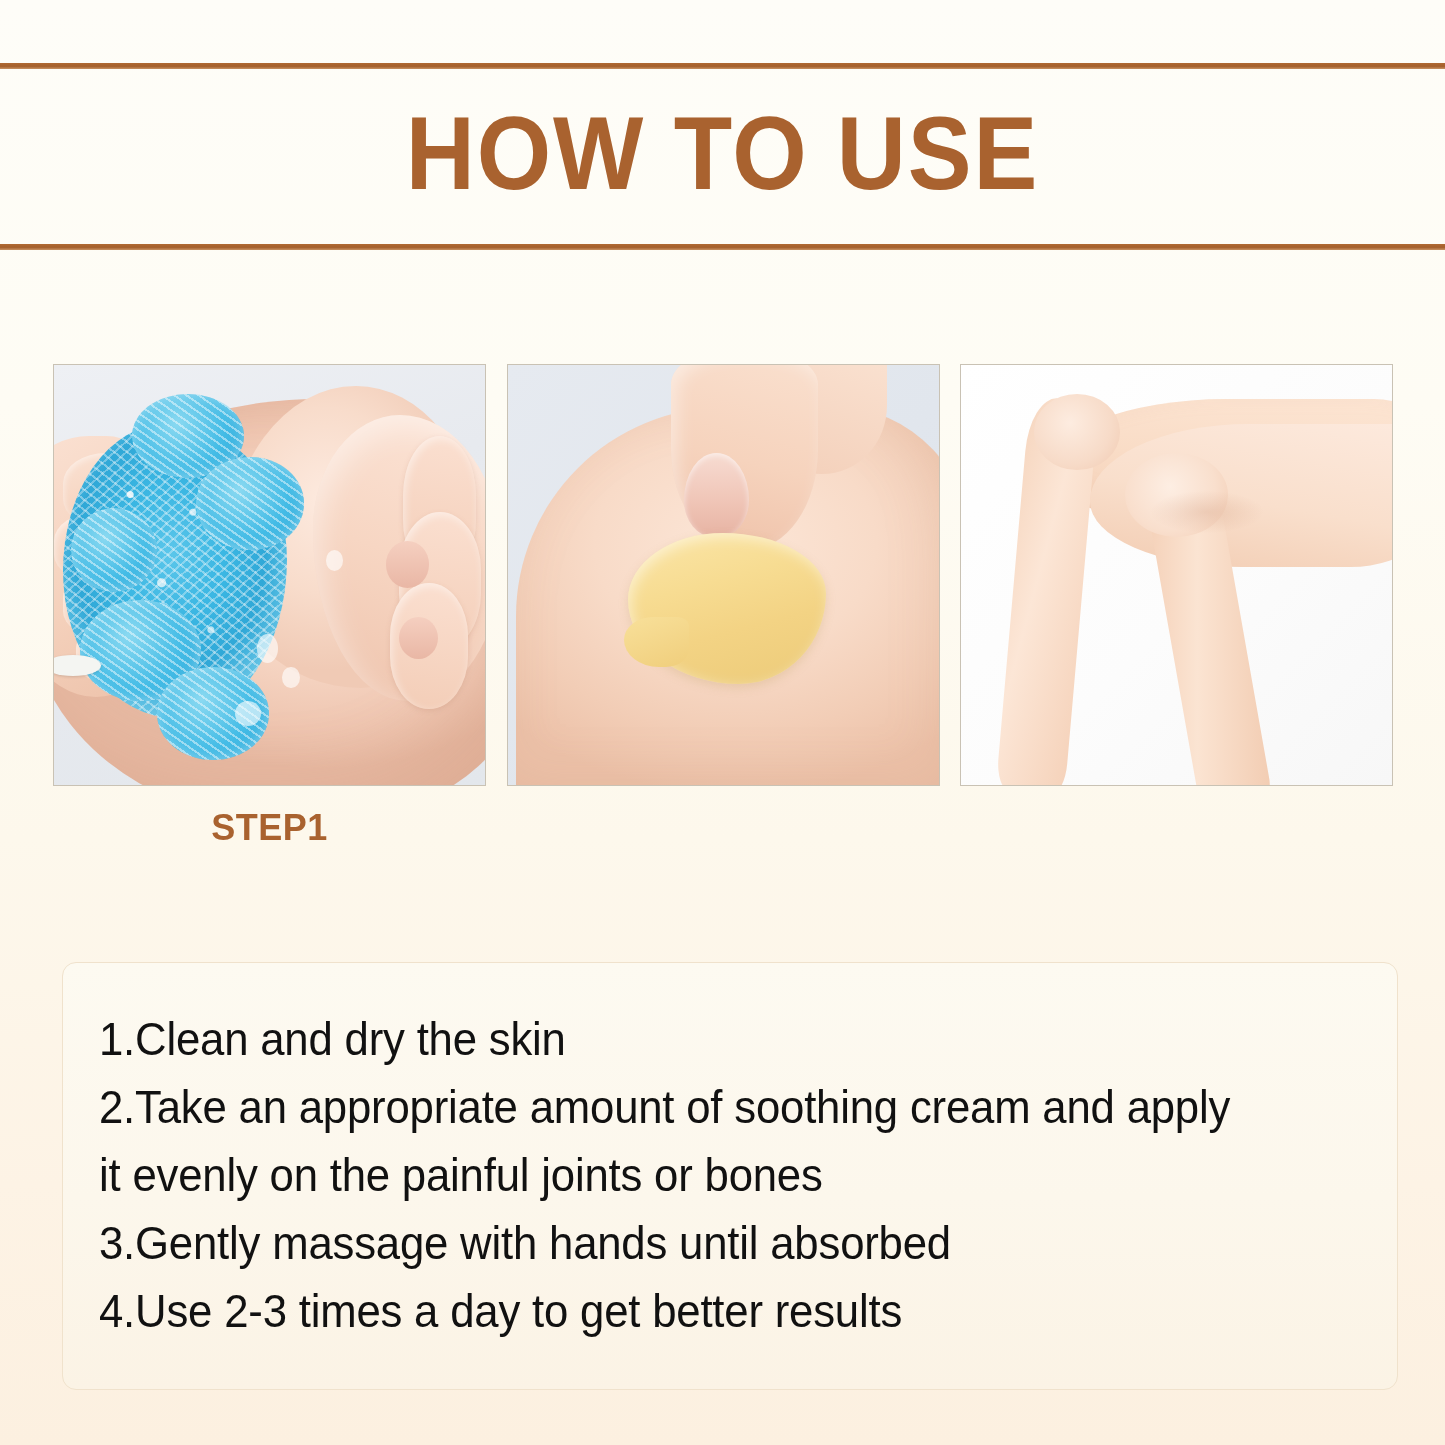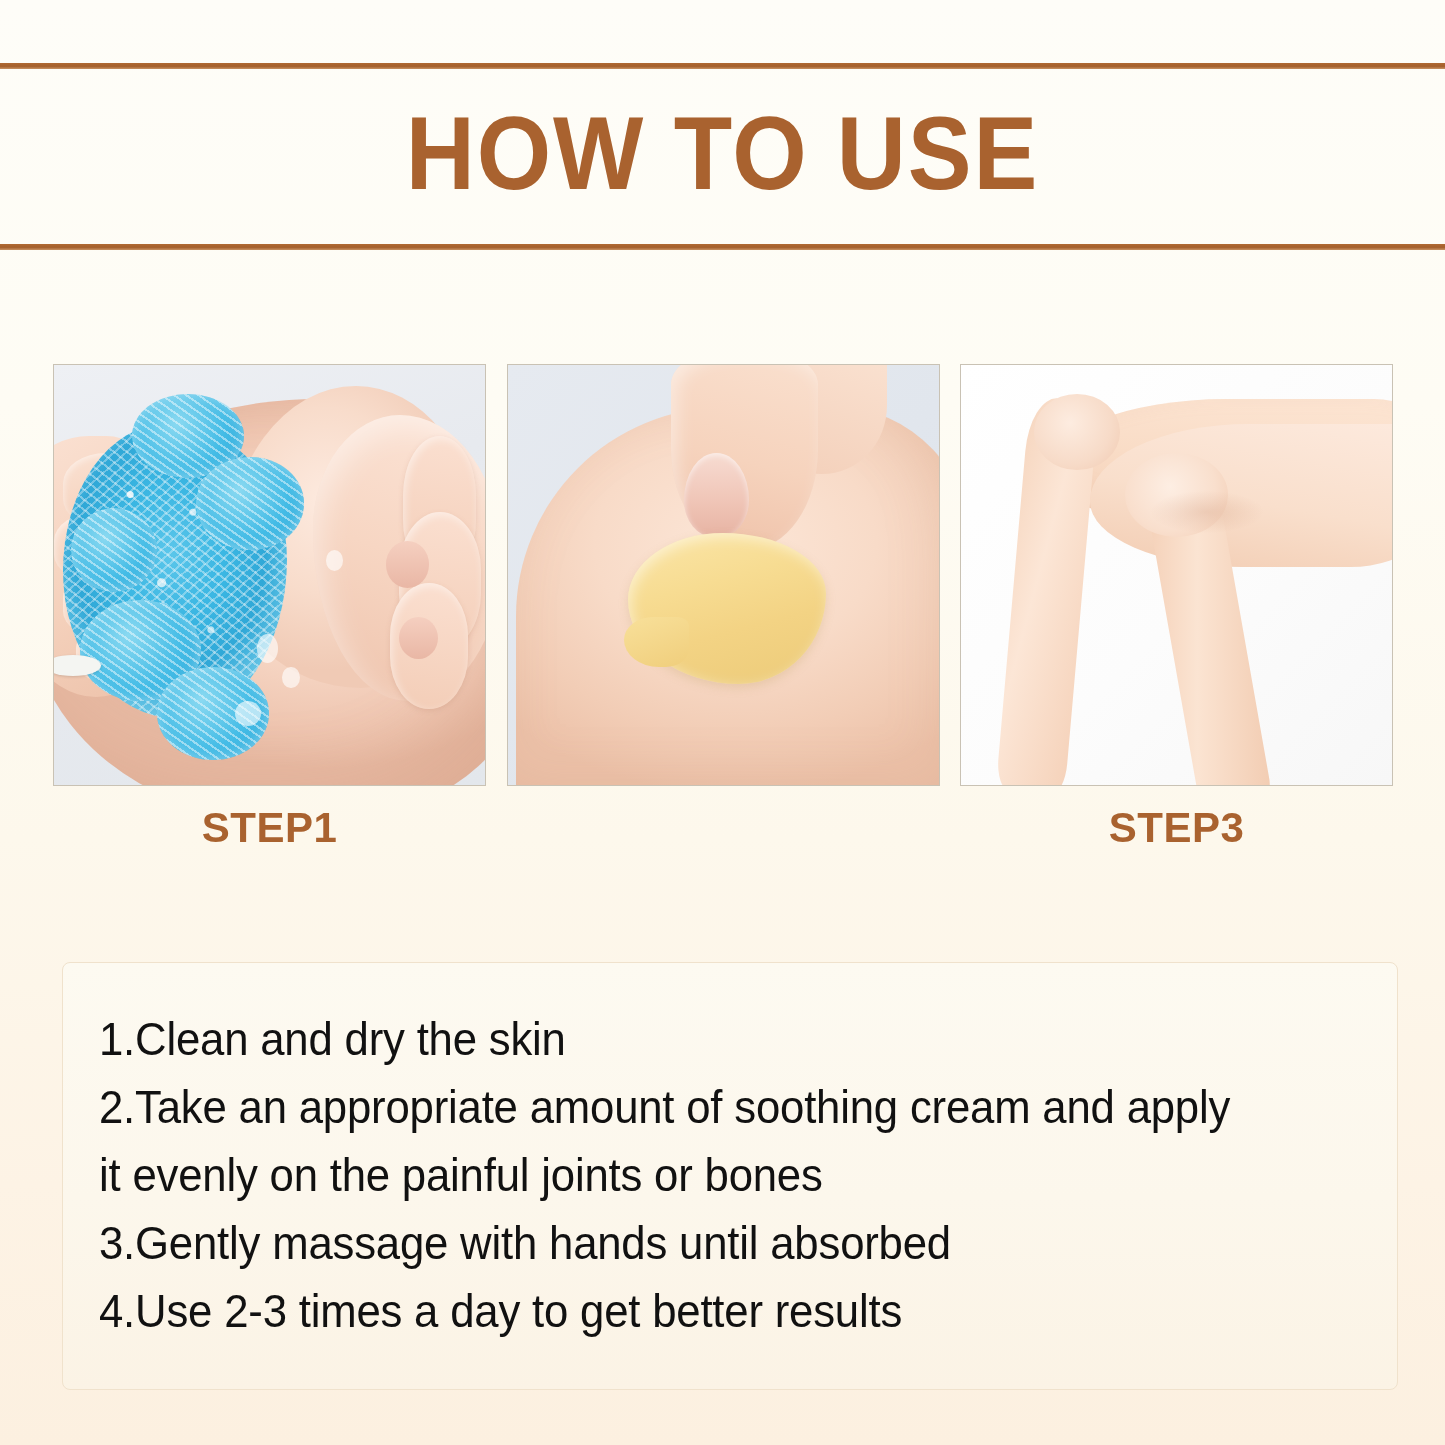--- a/index.html
+++ b/index.html
@@ -330,37 +330,37 @@
     left: 53px;
     top: 800px;
     width: 1340px;
     height: 60px;
     display: flex;
     justify-content: space-between;
   }
   .step-label {
     width: 433px;
     text-align: center;
-    font-size: 42px;
+    font-size: 36px;
     line-height: 56px;
     font-weight: bold;
     color: #A9622F;
     letter-spacing: 0.5px;
   }
 
   
   .instructions {
     position: absolute;
     left: 62px;
     top: 962px;
     width: 1336px;
     height: 428px;
     box-sizing: border-box;
     border: 1px solid #F0E2CC;
-    border-radius: 8px;
+    border-radius: 14px;
     background: linear-gradient(to bottom, #FDFAF1 0%, #FCF7EC 55%, #FBF3E5 100%);
     padding: 42px 36px 0 36px;
   }
   .instr-line {
     font-family: "Liberation Sans Narrow", "Liberation Sans", sans-serif;
     font-size: 46px;
     line-height: 68px;
     color: #111111;
     white-space: nowrap;
     transform: scaleX(0.95);
@@ -425,21 +425,20 @@
       <div class="p3-shin-b"></div>
       <div class="p3-knee-a"></div>
       <div class="p3-knee-b"></div>
       <div class="p3-shade"></div>
     </div>
 
   </div>
 
   <div class="labels">
     <div class="step-label">STEP1</div>
-    <div class="step-label">STEP3</div>
   </div>
 
   <div class="instructions">
     <div class="instr-line">1.Clean and dry the skin</div>
     <div class="instr-line">2.Take an appropriate amount of soothing cream and apply</div>
     <div class="instr-line">it evenly on the painful joints or bones</div>
     <div class="instr-line">3.Gently massage with hands until absorbed</div>
     <div class="instr-line">4.Use 2-3 times a day to get better results</div>
   </div>
 

